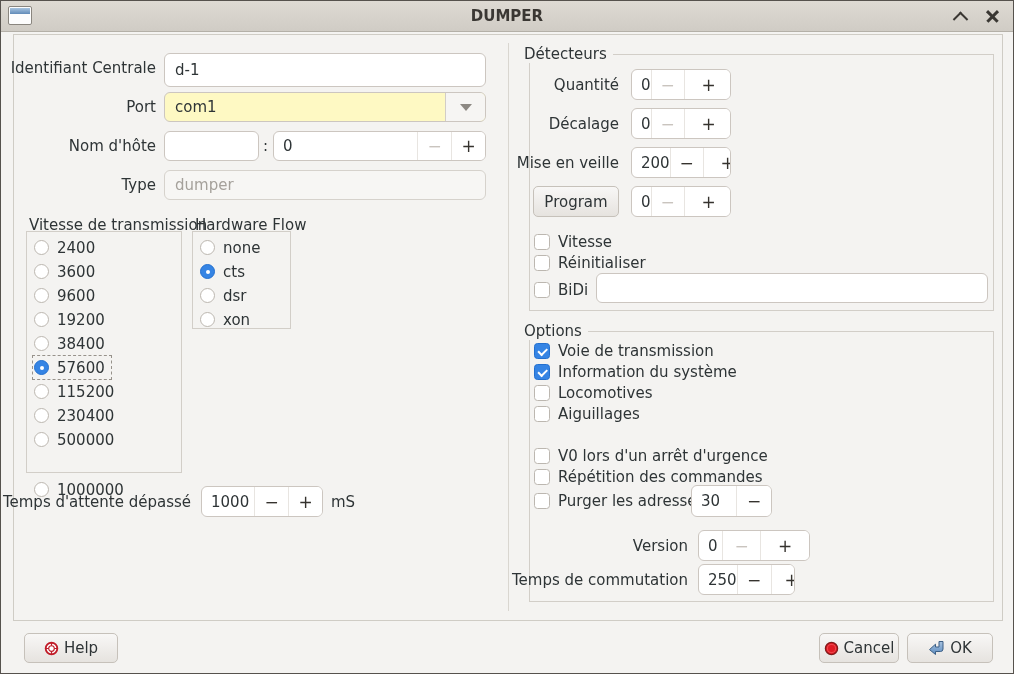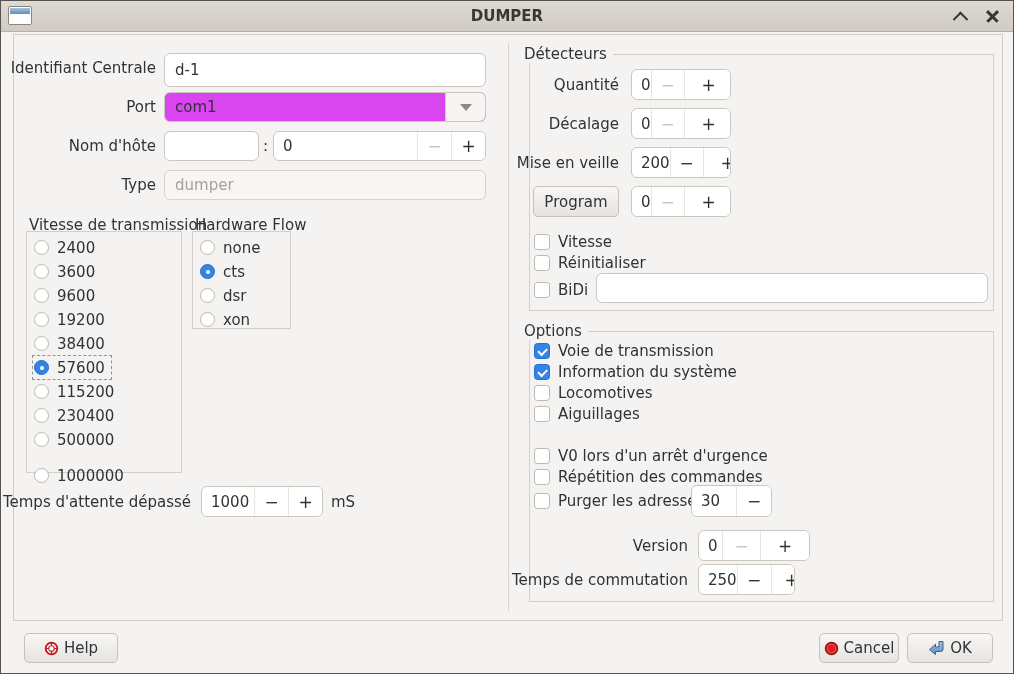--- a/index.html
+++ b/index.html
@@ -29,21 +29,21 @@
   
   .content-frame{position:absolute;left:12px;top:33px;width:990px;height:587px;
     border:1px solid #cfccc5;box-sizing:border-box;}
   .vsep{position:absolute;left:507px;top:42px;width:1px;height:568px;background:#d9d6d0;}
   
   .lbl{position:absolute;display:flex;align-items:center;justify-content:flex-end;color:#2e3436;white-space:nowrap;}
   .lbl.left{justify-content:flex-start;}
   .entry{position:absolute;box-sizing:border-box;background:#fff;border:1px solid #ccc6c0;
     border-radius:6px;display:flex;align-items:center;padding:0 10px;}
   .entry.disabled-entry{background:#f7f6f4;border-color:#d6d2cc;color:#a5a19b;}
-  .combo{position:absolute;box-sizing:border-box;background:#d946ef;border:1px solid #ccc6c0;
+  .combo{position:absolute;box-sizing:border-box;background:#fef9c3;border:1px solid #ccc6c0;
     border-radius:6px;display:flex;overflow:hidden;}
   .combo-val{flex:1;display:flex;align-items:center;padding:0 10px;}
   .combo-btn{flex:0 0 39px;background:#f6f5f3;border-left:1px solid #d2cdc7;display:flex;align-items:center;justify-content:center;}
   .caret{width:0;height:0;border-left:6px solid transparent;border-right:6px solid transparent;border-top:7px solid #8d8983;}
   .spin{position:absolute;box-sizing:border-box;display:flex;background:#fff;border:1px solid #ccc6c0;
     border-radius:6px;overflow:hidden;}
   .spin-val{flex:1 1 auto;display:flex;align-items:center;padding-left:9px;white-space:nowrap;}
   .spin-btn{flex:0 0 32px;display:flex;align-items:center;justify-content:center;
     border-left:1px solid #e8e5e1;font-size:17px;color:#35322e;background:#fff;}
   .spin-btn.disabled{color:#c9c4be;}
@@ -146,21 +146,21 @@
       <span>115200</span>
   </div>
   <div class="radio-row" style="left:33px;top:404px">
     <span class="radio"></span>
       <span>230400</span>
   </div>
   <div class="radio-row" style="left:33px;top:428px">
     <span class="radio"></span>
       <span>500000</span>
   </div>
-  <div class="radio-row" style="left:33px;top:464px">
+  <div class="radio-row" style="left:33px;top:478px">
     <span class="radio"></span>
       <span>1000000</span>
   </div>
 
   <div class="frame-label" style="left:194px;top:215px">Hardware Flow</div>
   <div class="gframe" style="left:191px;top:230px;width:99px;height:98px"></div>
   <div class="radio-row" style="left:199px;top:236px">
     <span class="radio"></span>
       <span>none</span>
   </div>

